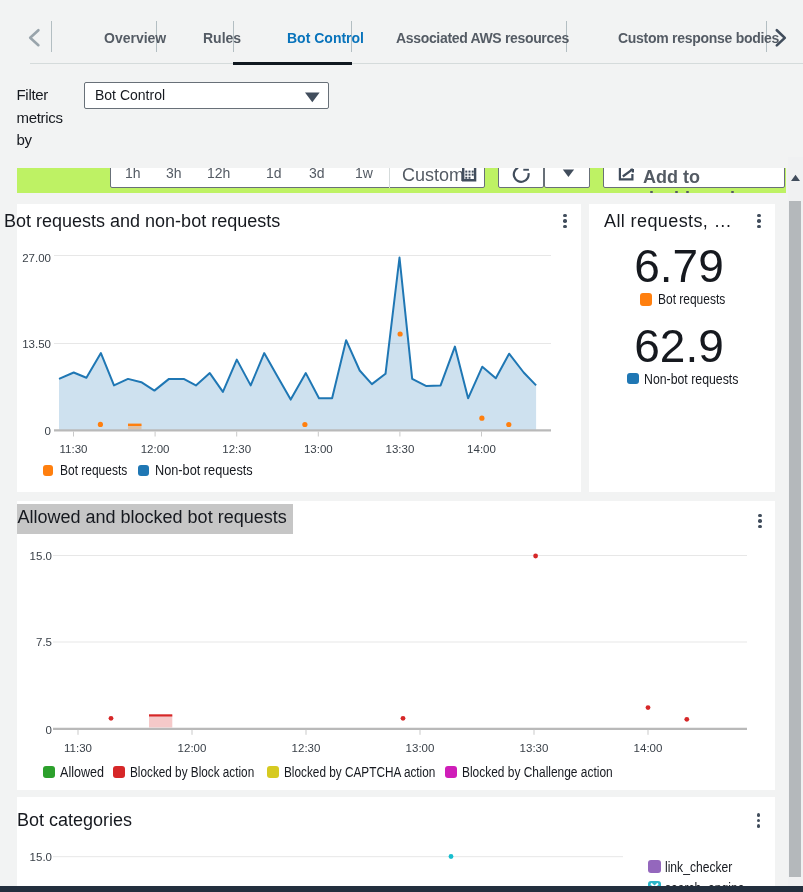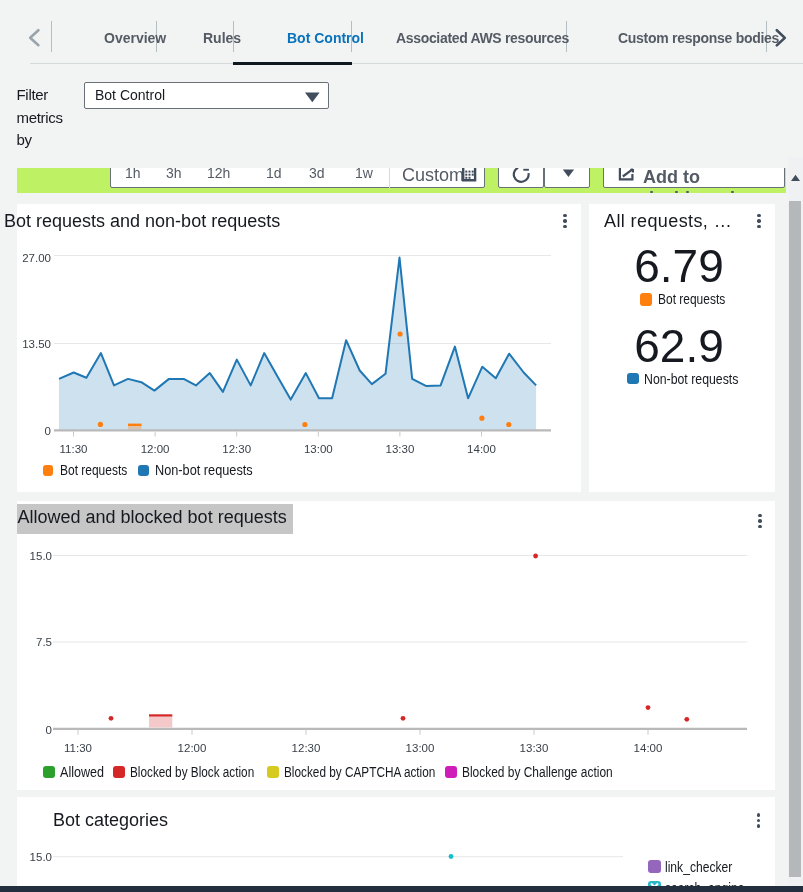--- a/index.html
+++ b/index.html
@@ -95,21 +95,21 @@
 
 <div class="card" style="left:17px;top:203.5px;width:563.5px;height:288px;"></div>
 <div class="card" style="left:589px;top:203.5px;width:186px;height:288px;"></div>
 <div class="card" style="left:17px;top:501.3px;width:758px;height:288.7px;"></div>
 <div class="card" style="left:17px;top:797.3px;width:758px;height:94.7px;"></div>
 
 <div class="ctitle" style="left:4px;top:211px;">Bot requests and non-bot requests</div>
 <div class="ctitle" style="left:604px;top:211px;letter-spacing:0.4px;">All requests, …</div>
 <div class="abs" style="left:17px;top:504.3px;width:276.4px;height:30.1px;background:#c6c6c6;"></div>
 <div class="ctitle" style="left:17.5px;top:506.5px;">Allowed and blocked bot requests</div>
-<div class="ctitle" style="left:17px;top:810px;margin-left:36px;">Bot categories</div>
+<div class="ctitle" style="left:17px;top:810px;">Bot categories</div>
 
 <div class="kebab" style="left:563.2px;top:213.5px;">
     <i></i>
     <i></i>
     <i></i>
   </div>
 <div class="kebab" style="left:757.2px;top:213.5px;">
     <i></i>
     <i></i>
     <i></i>

